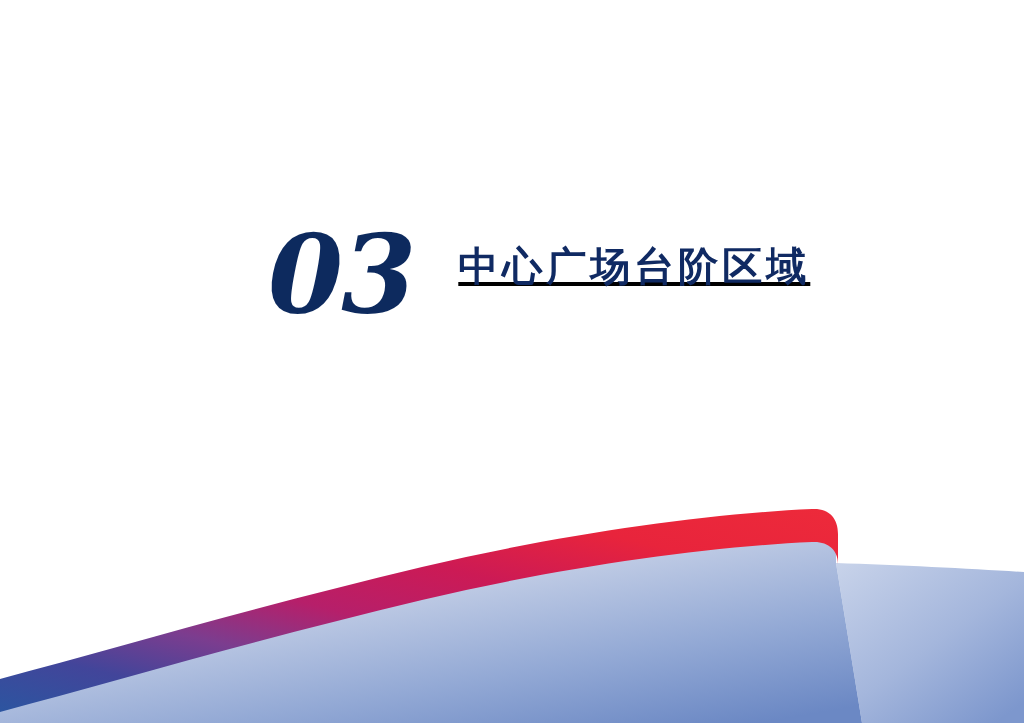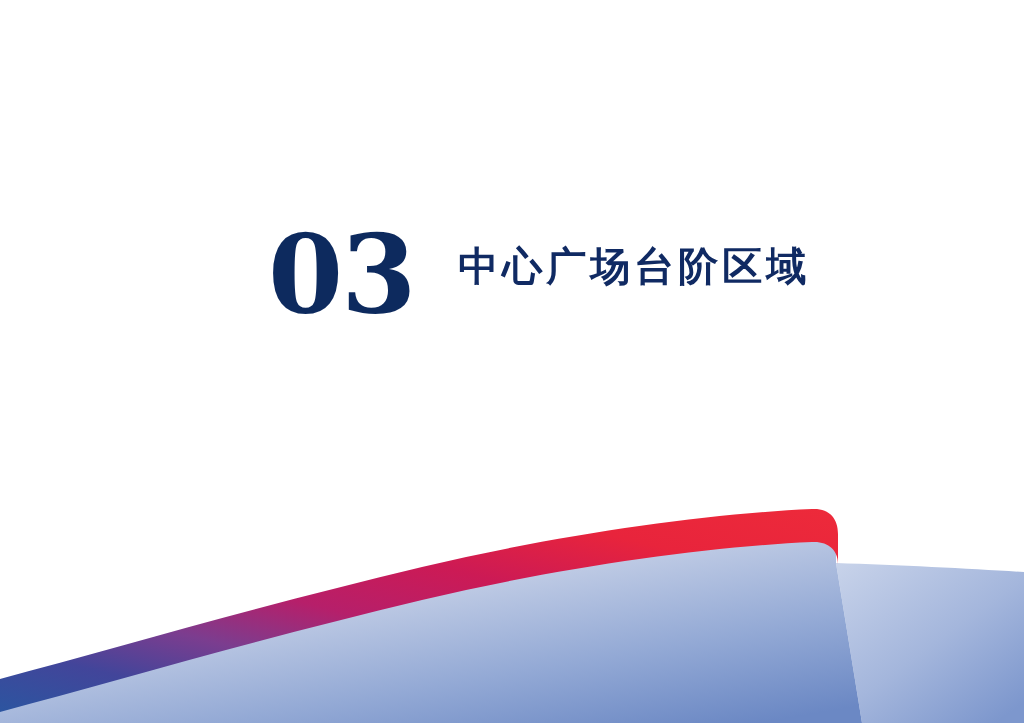--- a/index.html
+++ b/index.html
@@ -33,33 +33,35 @@
     position: absolute;
     left: 268px;
     top: 214px;
     display: flex;
     flex-direction: row;
     align-items: flex-start;
   }
 
   #section-number {
     font-family: "DejaVu Serif", serif;
+    font-style: italic;
     font-weight: 700;
     font-size: 108px;
     line-height: 1;
     letter-spacing: -2px;
     color: #0d2a5e;
     margin-top: 6px;
     user-select: none;
     text-align: center;
   }
 
   #titles {
     margin-left: 44px;
     padding-top: 30px;
+    text-decoration: underline;
   }
 
   #title-cn {
     font-family: "DejaVu Sans", sans-serif;
     font-weight: 700;
     font-size: 40px;
     line-height: 1.12;
     letter-spacing: 4px;
     color: #102a63;
     white-space: nowrap;

